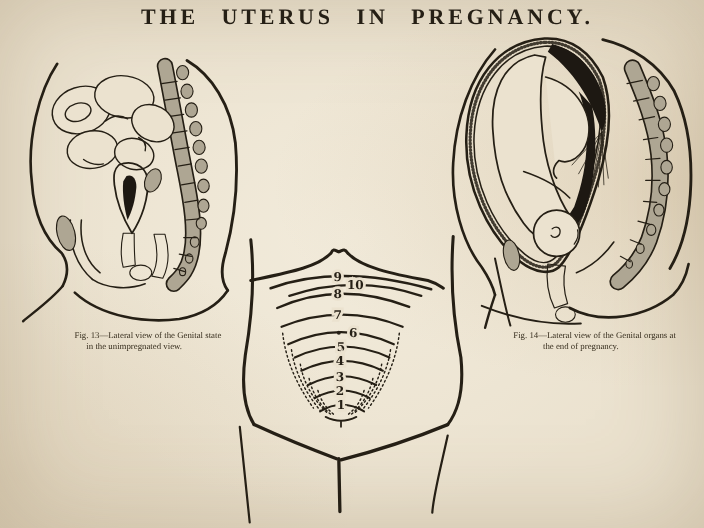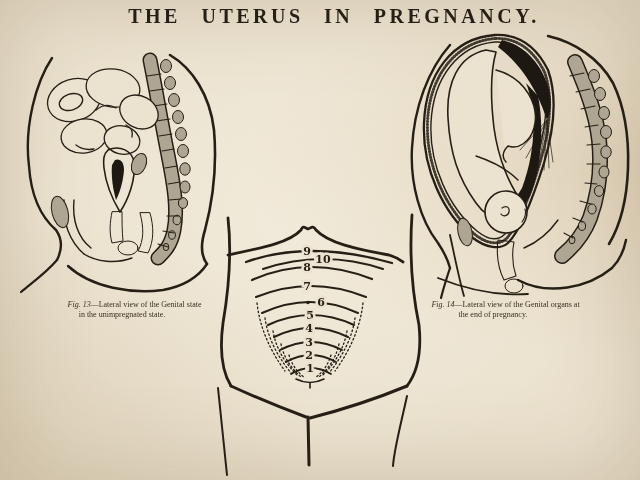--- a/index.html
+++ b/index.html
@@ -19,23 +19,23 @@
   }
   .title{
     position:absolute;top:5px;left:0;width:640px;text-align:center;
     font-size:20px;font-weight:bold;color:var(--ink,#241e14);
     letter-spacing:3.5px;word-spacing:12px;white-space:nowrap;padding-left:14px;
   }
   .caption{
     position:absolute;top:300px;font-size:8px;line-height:1.3;
     color:var(--caption,#372f20);text-align:center;
   }
-  .caption .figlab{font-style:italic;padding-left:25px;}
+  .caption .figlab{padding-left:25px;}
   #cap-left{left:16px;width:212px;}
-  #cap-right{left:381px;width:224px;}
+  #cap-right{left:416px;width:224px;}
   svg{position:absolute;overflow:visible;}
   #fig-left{left:16px;top:50px;}
   #fig-center{left:213px;top:203px;}
   #fig-right{left:398px;top:28px;}
   .ink{stroke:var(--ink,#241e14);fill:none;stroke-linecap:round;stroke-linejoin:round;}
   .paperfill{fill:var(--paper,#ebe2cf);}
   .bone{stroke:var(--bone-gray,#ada492);fill:none;stroke-linecap:round;}
   .bonefill{fill:var(--bone-gray,#ada492);stroke:var(--ink,#241e14);stroke-width:1;}
   .darkfill{fill:var(--dark-fill,#1d1812);stroke:none;}
   .num{
@@ -262,18 +262,18 @@
     <path d="M166,205 L175,210"></path>
   </g>
 
   <ellipse class="bonefill" cx="67" cy="204" rx="7" ry="14" transform="rotate(-12 67 204)"></ellipse>
   <path class="ink" stroke-width="1.4" d="M160,192 C150,206 138,215 126,220"></path>
   <ellipse cx="116" cy="258" rx="9" ry="7" fill="url(#dots)" class="ink" style="stroke-width:1"></ellipse>
 </svg>
 
 <div class="caption" id="cap-left">
   <span class="figlab">Fig. 13</span><span>—Lateral view of the Genital state</span><br>
-  <span>in the unimpregnated state.</span>
+  <span>in the unimpregnated view.</span>
 </div>
 <div class="caption" id="cap-right">
   <span class="figlab">Fig. 14</span><span>—Lateral view of the Genital organs at</span><br>
   <span>the end of pregnancy.</span>
 </div>
 
 </body></html>

